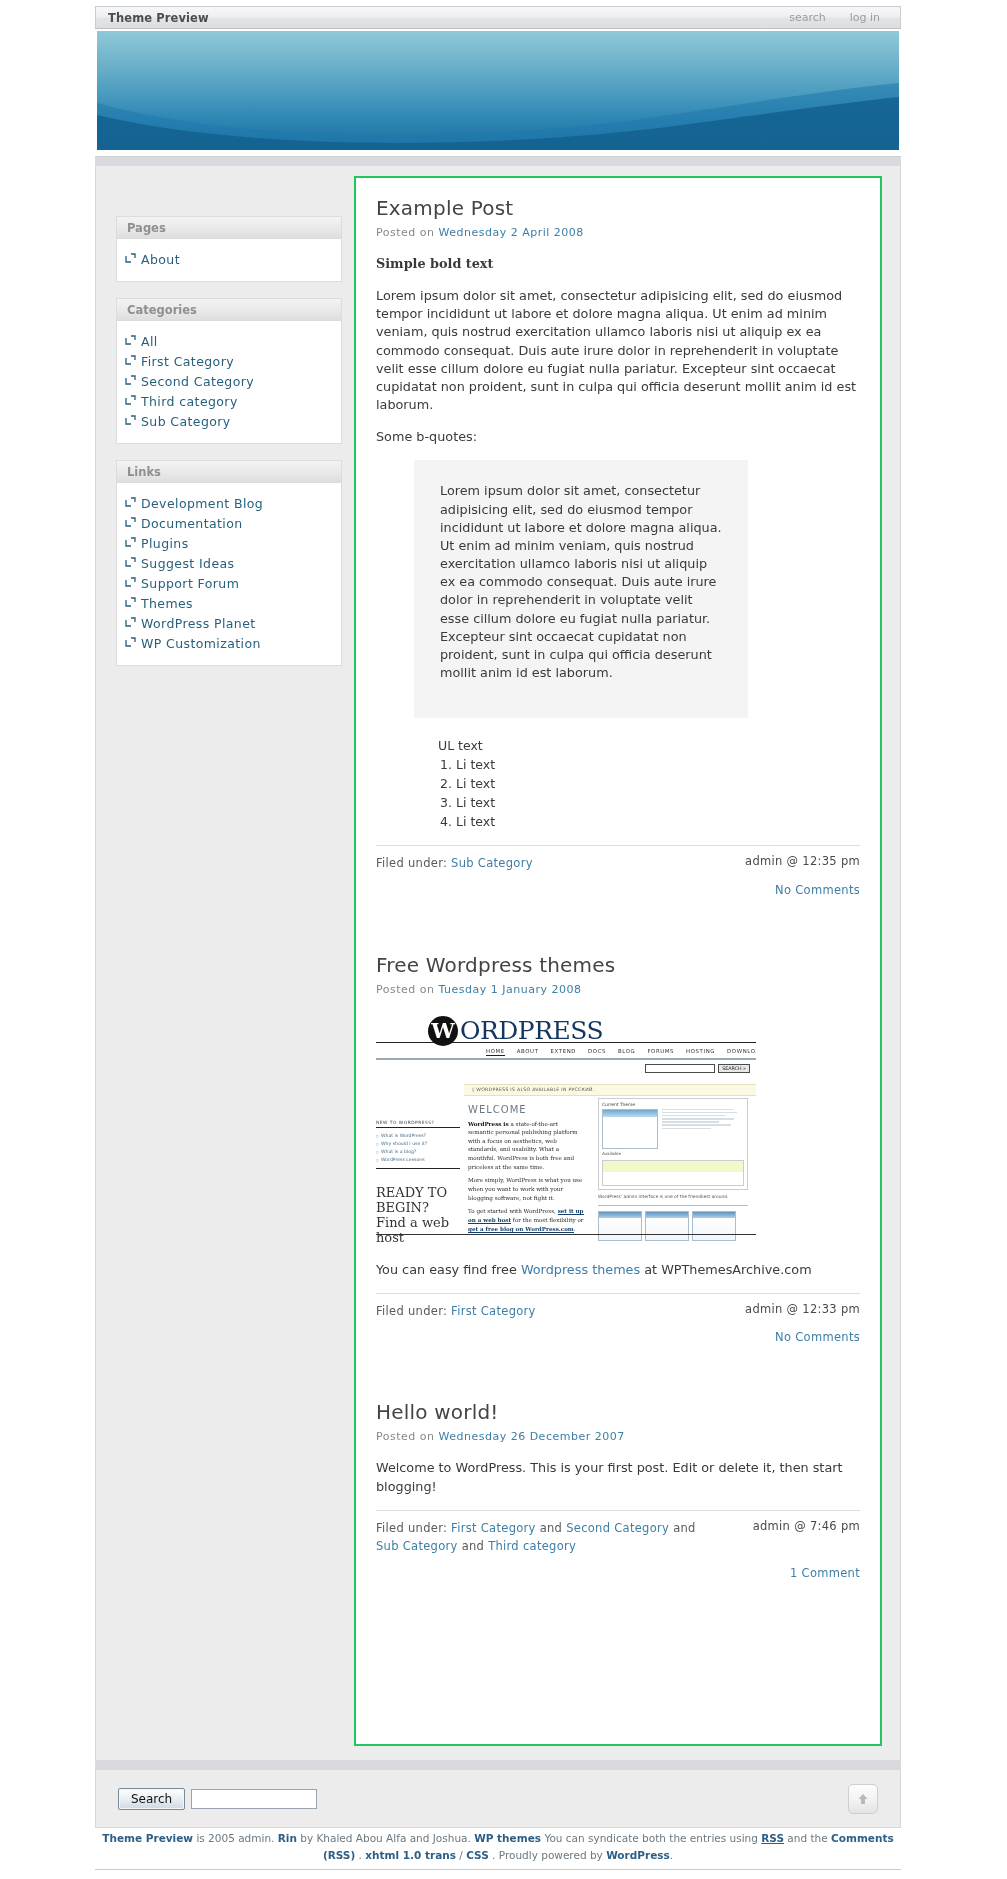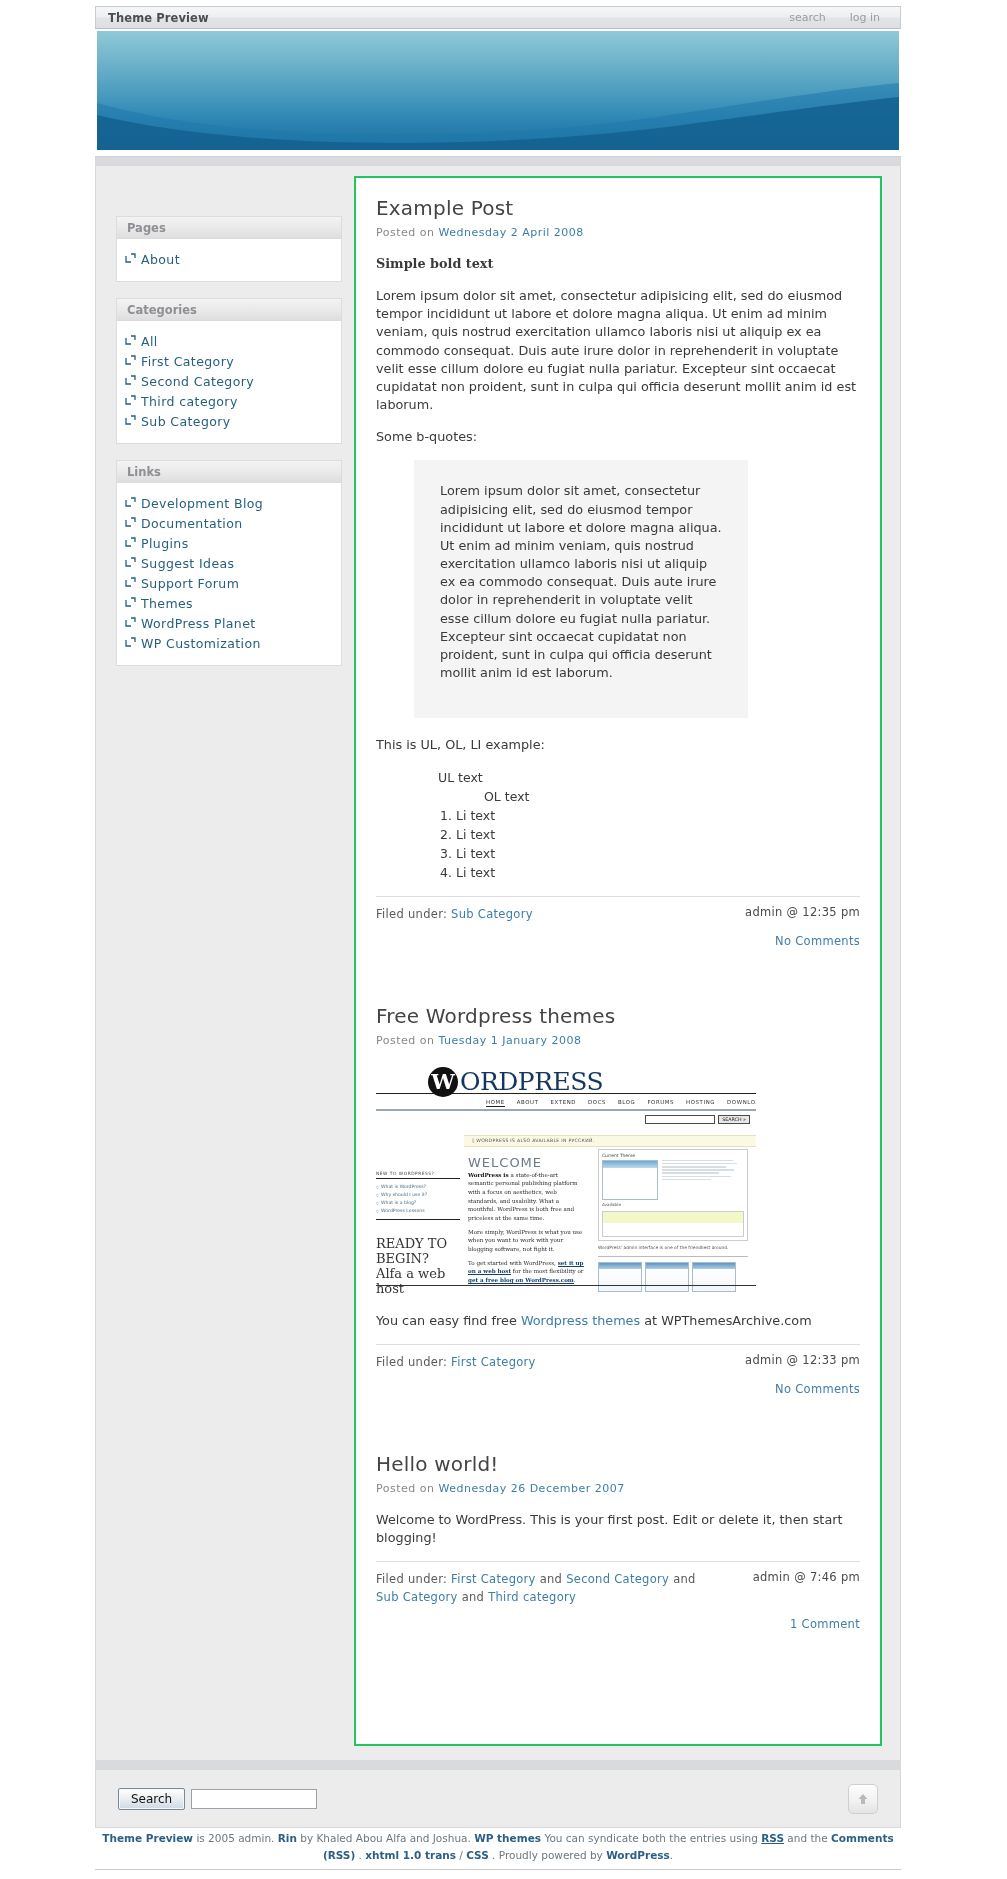--- a/index.html
+++ b/index.html
@@ -165,21 +165,21 @@
     padding:0 3px; display:flex; align-items:center;
   }
   .wps-notice {
     position:absolute; left:88px; top:72px; width:292px; height:12px;
     background:#fbf8e3; border-top:1px solid #e6e0bd; border-bottom:1px solid #e6e0bd;
     font-family:"DejaVu Sans", sans-serif; font-size:4.6px; color:#555;
     display:flex; align-items:center; padding-left:8px; letter-spacing:0.3px;
   }
   .wps-welcome {
     position:absolute; left:92px; top:92px;
-    font-family:"DejaVu Sans", sans-serif; font-size:13px; color:#6b7a86; letter-spacing:1px;
+    font-family:"DejaVu Sans", sans-serif; font-size:10px; color:#6b7a86; letter-spacing:1px;
   }
   .wps-colL { position:absolute; left:0px; top:108px; width:84px; }
   .wps-colL .hd {
     font-family:"DejaVu Sans", sans-serif; font-size:4.4px; color:#444;
     letter-spacing:0.5px; border-bottom:1px solid #222; padding-bottom:2px; margin-bottom:4px;
   }
   .wps-colL .it {
     font-family:"DejaVu Sans", sans-serif; font-size:4.6px; color:#4a6b86;
     padding:1.5px 0 1.5px 5px; position:relative;
   }
@@ -423,27 +423,23 @@
         <div class="post-date">
           <span>Posted on </span><a href="#">Wednesday 2 April 2008</a>
         </div>
         <div class="post-body">
           <p class="bold-serif">Simple bold text</p>
           <p>Lorem ipsum dolor sit amet, consectetur adipisicing elit, sed do eiusmod tempor incididunt ut labore et dolore magna aliqua. Ut enim ad minim veniam, quis nostrud exercitation ullamco laboris nisi ut aliquip ex ea commodo consequat. Duis aute irure dolor in reprehenderit in voluptate velit esse cillum dolore eu fugiat nulla pariatur. Excepteur sint occaecat cupidatat non proident, sunt in culpa qui officia deserunt mollit anim id est laborum.</p>
           <p>Some b-quotes:</p>
           <blockquote>
             <p>Lorem ipsum dolor sit amet, consectetur adipisicing elit, sed do eiusmod tempor incididunt ut labore et dolore magna aliqua. Ut enim ad minim veniam, quis nostrud exercitation ullamco laboris nisi ut aliquip ex ea commodo consequat. Duis aute irure dolor in reprehenderit in voluptate velit esse cillum dolore eu fugiat nulla pariatur. Excepteur sint occaecat cupidatat non proident, sunt in culpa qui officia deserunt mollit anim id est laborum.</p>
           </blockquote>
-          <p>This is UL, OL, LI example:</p>
           <div class="list-block">
             <ul>
               <li>UL text</li>
-              <ul>
-                <li>OL text</li>
-              </ul>
             </ul>
             <ol>
               <li>Li text</li>
               <li>Li text</li>
               <li>Li text</li>
               <li>Li text</li>
             </ol>
           </div>
         </div>
         <div class="post-footer">
@@ -495,21 +491,21 @@
             <div class="hd">NEW TO WORDPRESS?</div>
             <div class="it">What is WordPress?</div>
             <div class="it">Why should I use it?</div>
             <div class="it">What is a blog?</div>
             <div class="it">WordPress Lessons</div>
             <div class="endrule"></div>
           </div>
 
           <div class="wps-colL2">
             <div class="hd">READY TO BEGIN?</div>
-            <div class="it">Alfa a web host</div>
+            <div class="it">Find a web host</div>
             <div class="it">Download and Install</div>
 
           </div>
 
           <div class="wps-body">
             <p><b>WordPress is</b><span> a state-of-the-art semantic personal publishing platform with a focus on aesthetics, web standards, and usability. What a mouthful. WordPress is both free and priceless at the same time.</span></p>
             <p>More simply, WordPress is what you use when you want to work with your blogging software, not fight it.</p>
             <p><span>To get started with WordPress, </span><span class="lnk">set it up on a web host</span><span> for the most flexibility or </span><span class="lnk">get a free blog on WordPress.com</span><span>.</span></p>
           </div>
 

